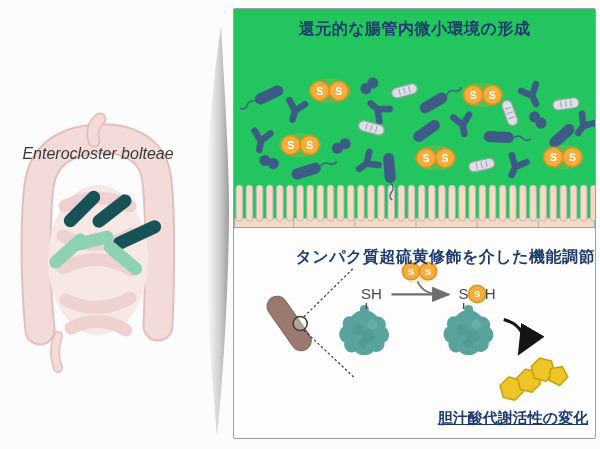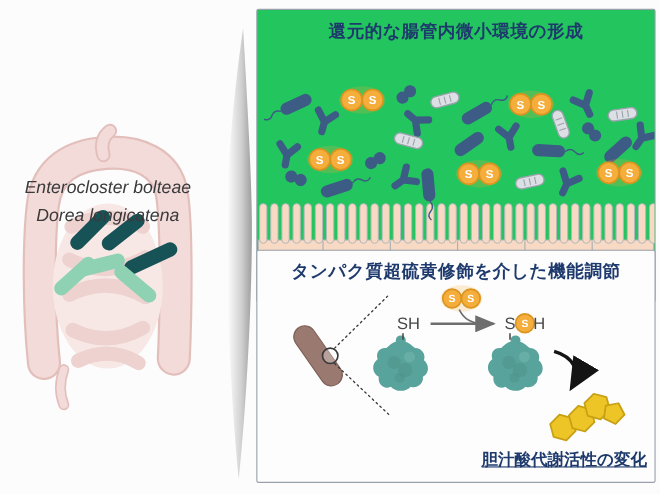--- a/index.html
+++ b/index.html
@@ -8,25 +8,25 @@
     font-family:"Liberation Sans",sans-serif;overflow:hidden;
   }
   .panel{position:absolute;border:1.5px solid #98a0a9;box-sizing:border-box;}
   .top-panel{left:233px;top:8px;width:363px;height:267px;background:#22c55e;border-radius:2px;}
   .bottom-panel{left:233px;top:227px;width:363px;height:212px;background:#fdfdfe;border-radius:2px;}
   .panel-title{
     position:absolute;left:0;right:0;text-align:center;
     font-weight:bold;color:#1e3a6d;font-size:16px;letter-spacing:.5px;z-index:3;
   }
   .top-panel .panel-title{top:10px;}
-  .bottom-panel .panel-title{top:9px;}
+  .bottom-panel .panel-title{top:19px;text-align:right;}
   .fill-svg{position:absolute;left:0;top:0;width:100%;height:100%;}
   .species{
     position:absolute;left:14px;top:141px;width:168px;text-align:center;
-    font-style:italic;font-size:16px;color:#3a3a3a;line-height:1.6;z-index:2;margin-top:17px;
+    font-style:italic;font-size:16px;color:#3a3a3a;line-height:1.6;z-index:2;
   }
   .species span{display:block;}
   .lacto-label{position:absolute;left:9px;top:151px;font-size:15.5px;color:#222222;z-index:3;}
   .bile-label{
     position:absolute;right:5px;top:181px;width:154px;text-align:center;
     font-size:15px;font-weight:bold;color:#1e3a6d;z-index:3;text-decoration:underline;
   }
   .intestine-svg{position:absolute;left:8px;top:78px;}
   .divider-svg{position:absolute;left:202px;top:24px;}
 </style>
@@ -67,21 +67,20 @@
           <rect x="-23" y="-6.5" width="46" height="13" rx="6.5" fill="#8fd2b3"></rect>
         </g>
         <g transform="translate(115,180) rotate(40)">
           <rect x="-23" y="-6.5" width="46" height="13" rx="6.5" fill="#8fd2b3"></rect>
         </g>
       </g>
   </svg>
 
   <div class="species">
     <span>Enterocloster bolteae</span>
-    <span>Dorea longicatena</span>
   </div>
 
   <svg class="divider-svg" width="32" height="416" viewBox="0 0 32 416">
     <defs>
       <linearGradient id="divgrad" x1="0" y1="0" x2="1" y2="0">
         <stop offset="0%" stop-color="#ffffff"></stop>
         <stop offset="60%" stop-color="#cfcfcf"></stop>
         <stop offset="100%" stop-color="#9d9d9d"></stop>
       </linearGradient>
     </defs>

